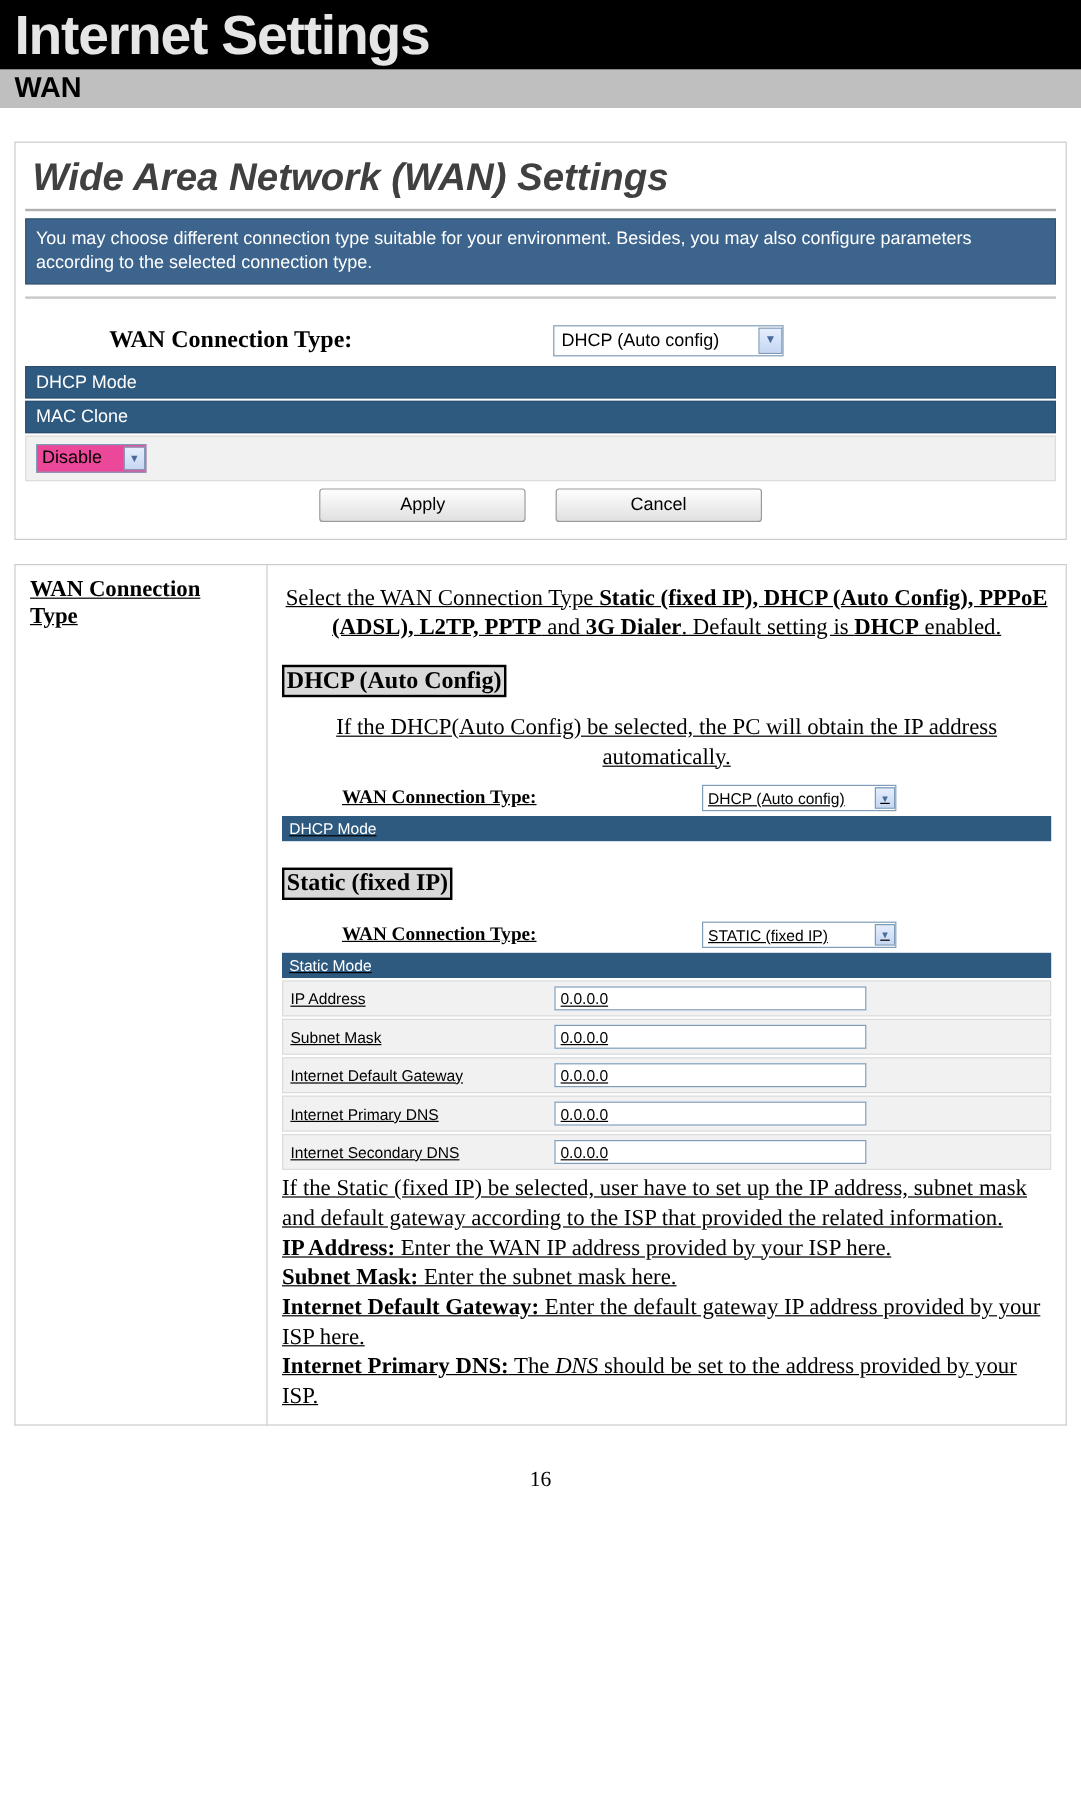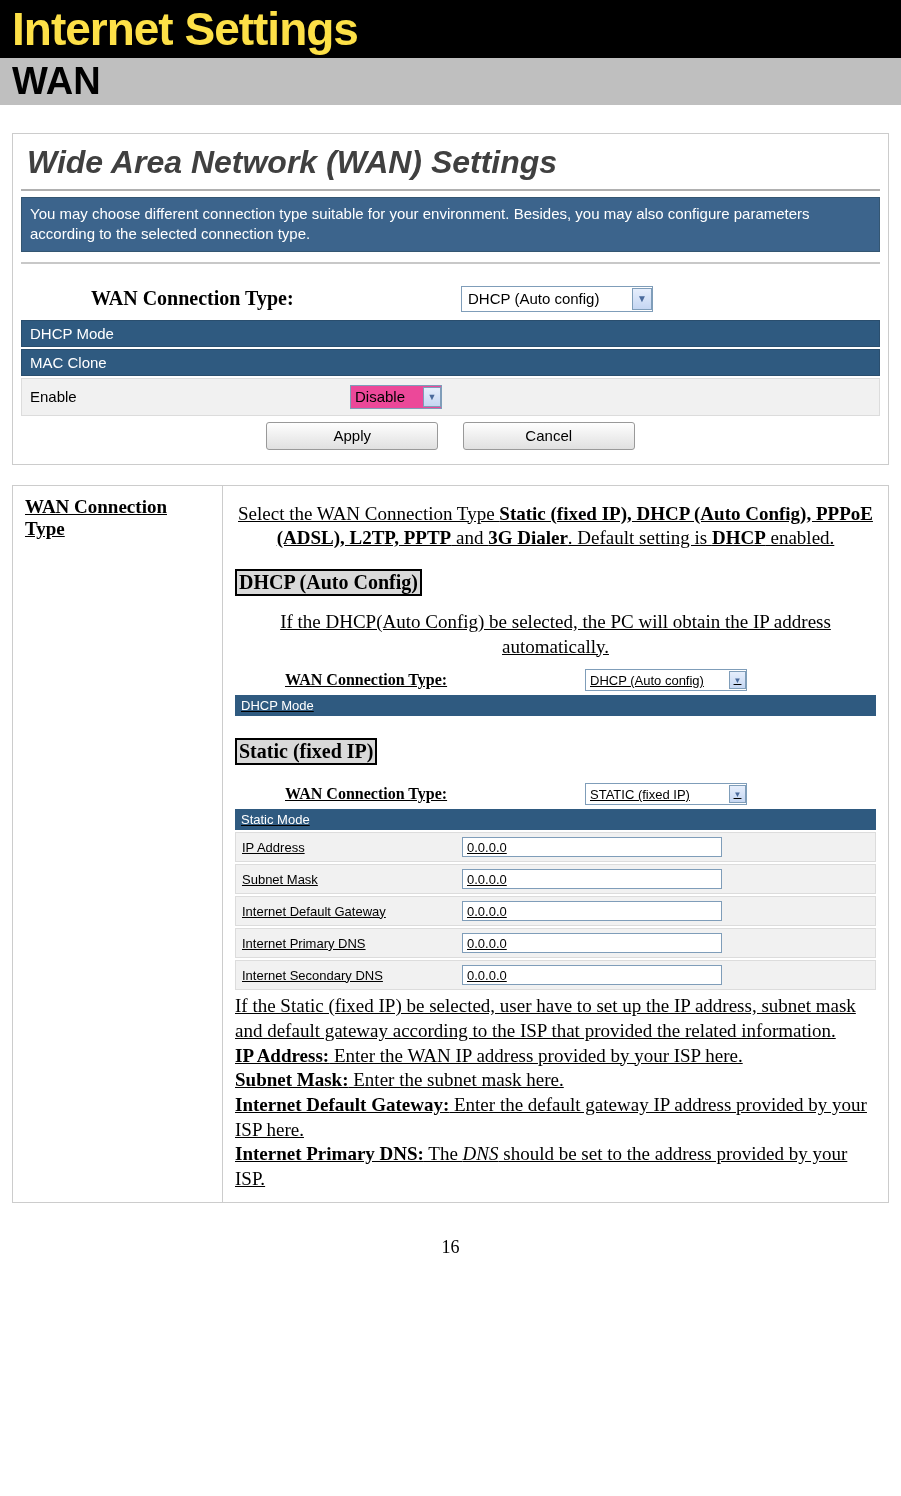--- a/index.html
+++ b/index.html
@@ -4,32 +4,32 @@
 <style>
   body {
     margin: 0;
     padding: 0;
     font-family: Arial, Helvetica, sans-serif;
     background: #fff;
     width: 901px;
   }
   .page-title {
     background: #000;
-    color: #fde047;
+    color: #e5e5e5;
     font-weight: bold;
     font-size: 46px;
     padding: 2px 12px;
     font-family: Verdana, Arial, sans-serif;
     letter-spacing: -1px;
   }
   .subtitle-bar {
     background: #bfbfbf;
     color: #000;
     font-weight: bold;
-    font-size: 38px;
+    font-size: 24px;
     padding: 2px 12px;
     font-family: Verdana, Arial, sans-serif;
   }
   .router-panel {
     border: 1px solid #ccc;
     margin: 28px 12px 20px 12px;
     padding: 8px;
     background: #fff;
   }
   .router-header {
@@ -268,21 +268,20 @@
   <div class="conn-row">
     <div class="conn-label">WAN Connection Type:</div>
     <div class="select-box">
       <span class="value">DHCP (Auto config)</span>
       <span class="dropdown-btn">▼</span>
     </div>
   </div>
   <div class="section-band">DHCP Mode</div>
   <div class="section-band" style="margin-top:2px">MAC Clone</div>
   <div class="param-row">
-    <div class="param-label">Enable</div>
     <div class="small-select">
       <span class="value">Disable</span>
       <span class="dropdown-btn">▼</span>
     </div>
   </div>
   <div class="btn-row">
     <span class="btn">Apply</span>
     <span class="btn">Cancel</span>
   </div>
 </div>

